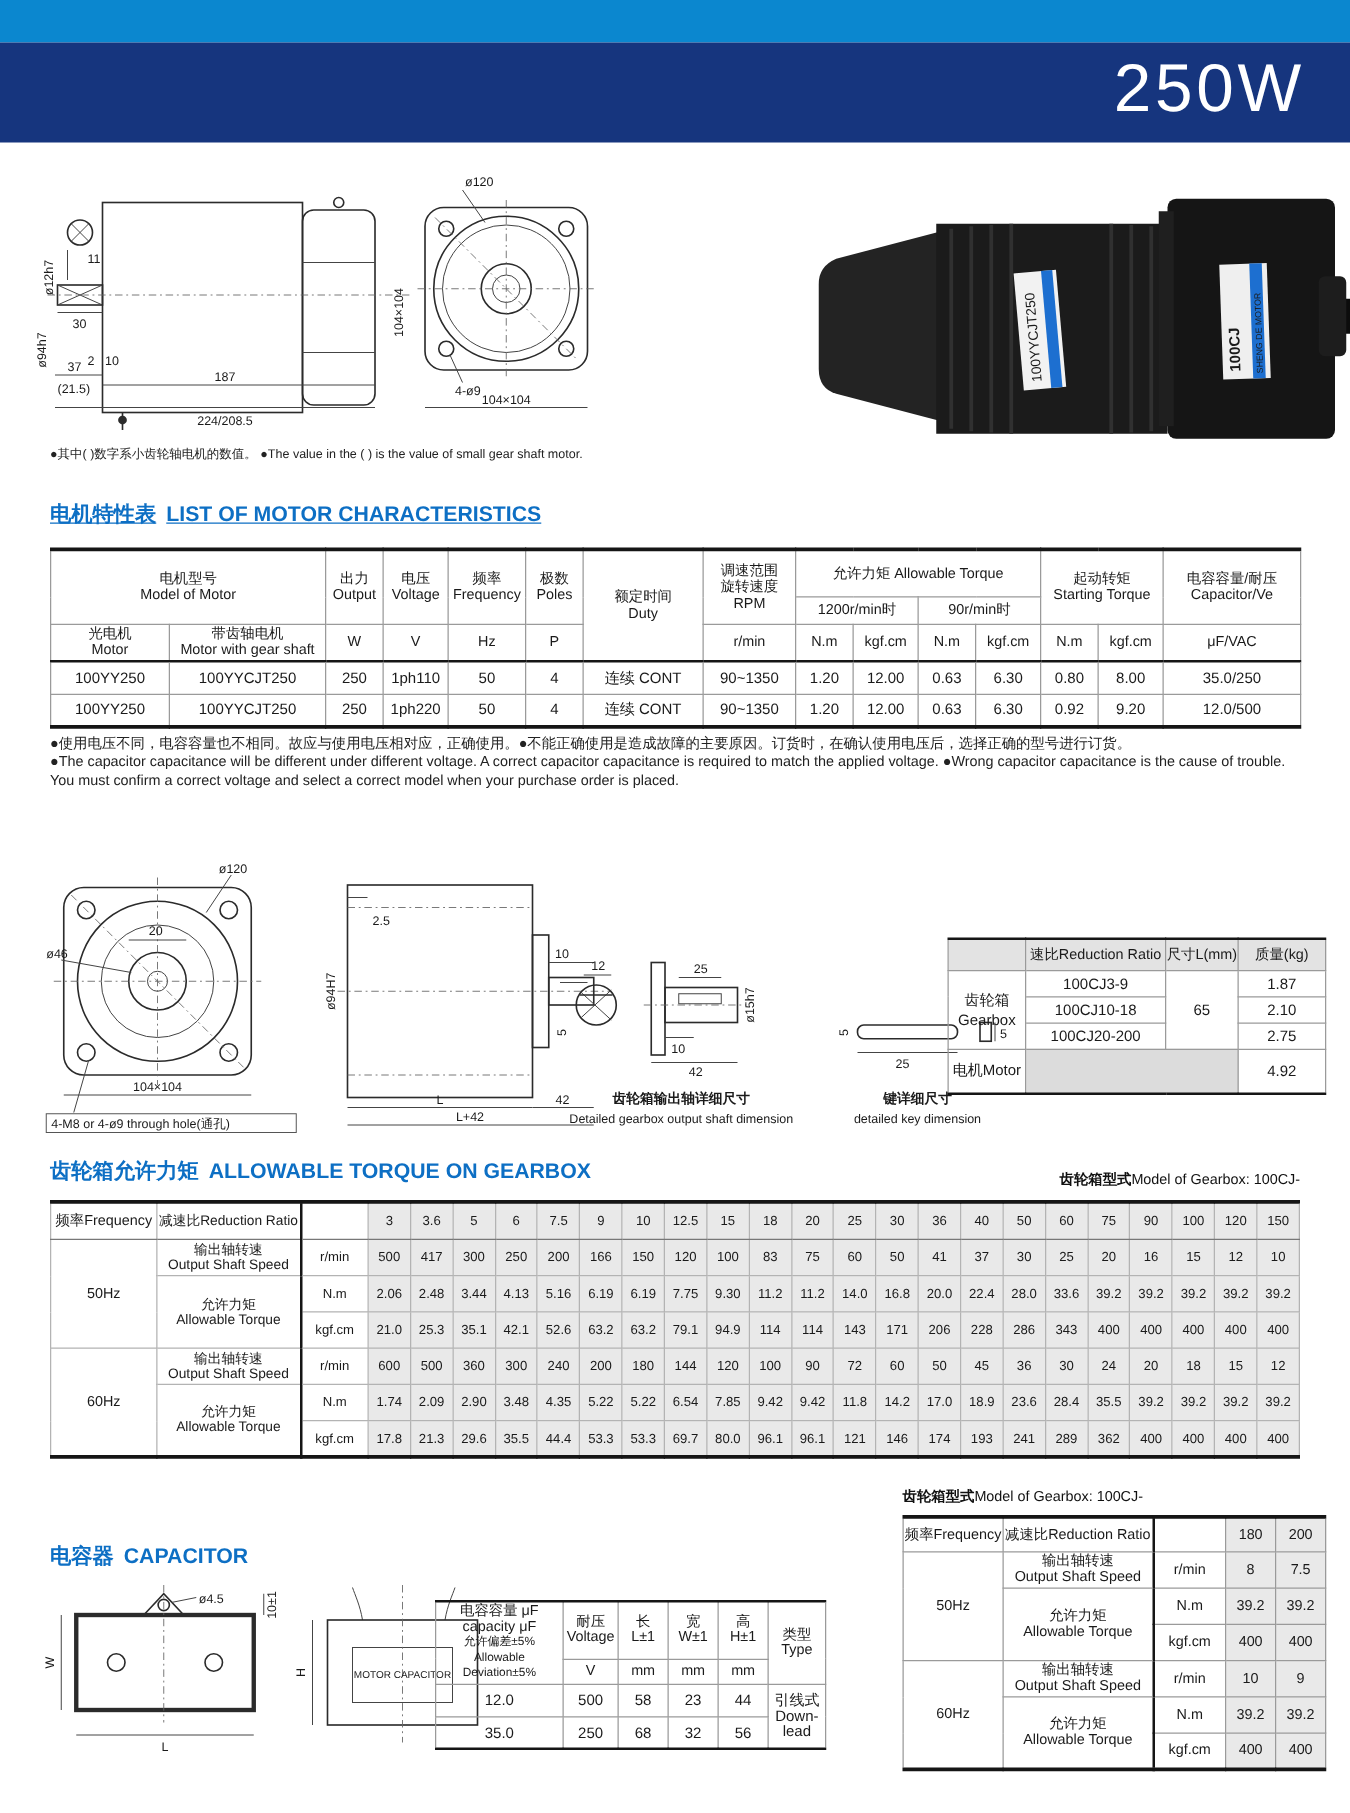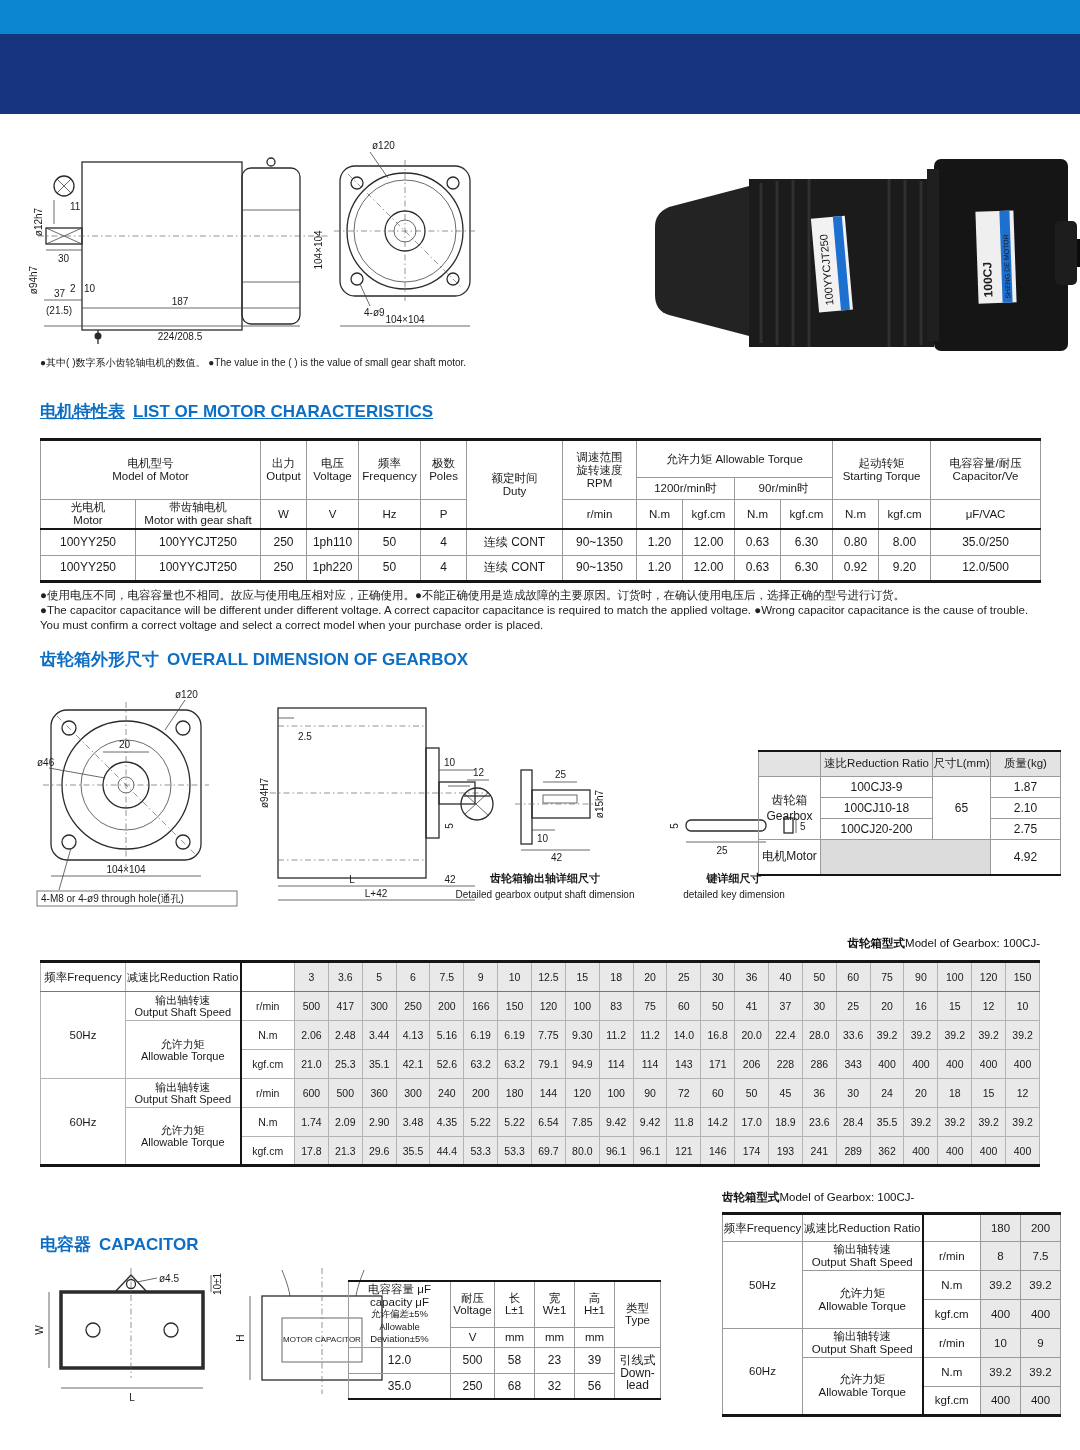--- a/index.html
+++ b/index.html
@@ -79,20 +79,21 @@
   .thin    { fill:none; stroke:#444; stroke-width:.8; }
   .dash    { fill:none; stroke:#666; stroke-width:.7; stroke-dasharray:6 3 1.5 3; }
 </style>
 </head>
 <body>
 
 <div class="page">
 
   <div class="bar-top"></div>
   <div class="bar-head"></div>
+  <div class="head-power">250W</div>
 
   <svg style="left:30px; top:140px;" width="300" height="208" viewBox="0 0 300 208">
     <g>
       <circle cx="34" cy="46" r="10" class="outline"></circle>
       <line x1="27" y1="39" x2="41" y2="53" class="thin"></line>
         <line x1="27" y1="53" x2="41" y2="39" class="thin"></line>
       <rect x="16" y="88" width="36" height="16" class="outline"></rect>
       <line x1="16" y1="88" x2="52" y2="104" class="thin"></line>
         <line x1="16" y1="104" x2="52" y2="88" class="thin"></line>
       <rect x="52" y="22" width="160" height="168" class="outline"></rect>
@@ -307,23 +308,20 @@
         </tr>
   </tbody>
     </table>
 
   <div class="notes-block">
     <div>●使用电压不同，电容容量也不相同。故应与使用电压相对应，正确使用。●不能正确使用是造成故障的主要原因。订货时，在确认使用电压后，选择正确的型号进行订货。</div>
     <div>●The capacitor capacitance will be different under different voltage. A correct capacitor capacitance is required to match the applied voltage. ●Wrong capacitor capacitance is the cause of trouble.</div>
     <div>You must confirm a correct voltage and select a correct model when your purchase order is placed.</div>
   </div>
 
-  <div class="sec" style="left:40px; top:648px;">
-    <span class="cn">齿轮箱外形尺寸</span><span>OVERALL DIMENSION OF GEARBOX</span>
-  </div>
 
   <svg style="left:35px; top:690px;" width="215" height="218" viewBox="0 0 215 218">
     <g>
       <rect x="16" y="20" width="150" height="150" rx="16" class="outline"></rect>
       <circle cx="91" cy="95" r="64" class="outline"></circle>
       <circle cx="91" cy="95" r="45" class="thin"></circle>
       <circle cx="91" cy="95" r="23" class="outline"></circle>
       <circle cx="91" cy="95" r="8" class="thin"></circle>
       <circle cx="34" cy="38" r="7" class="outline"></circle>
         <circle cx="148" cy="38" r="7" class="outline"></circle>
@@ -448,20 +446,23 @@
       <td>2.75</td>
     </tr>
     <tr style="height:36px">
       <td>电机Motor</td>
       <td colspan="2" class="shade"></td>
       <td>4.92</td>
     </tr>
   </tbody>
     </table>
 
+  <div class="sec" style="left:40px; top:925px;">
+    <span class="cn">齿轮箱允许力矩</span><span>ALLOWABLE TORQUE ON GEARBOX</span>
+  </div>
   <div class="mog" style="right:40px; top:936px;">
     <span class="cn">齿轮箱型式</span><span>Model of Gearbox: </span><span class="code">100CJ-</span>
   </div>
 
   <table class="tq">
     <colgroup>
         <col style="width:85px">
         <col style="width:115px">
         <col style="width:54px">
       </colgroup>
@@ -817,21 +818,21 @@
       <td>V</td>
       <td>mm</td>
       <td>mm</td>
       <td>mm</td>
     </tr>
     <tr class="body">
       <td>12.0</td>
       <td>500</td>
       <td>58</td>
       <td>23</td>
-      <td>39</td>
+      <td>44</td>
       <td rowspan="2">
             <div>引线式</div>
             <div>Down-lead</div>
           </td>
     </tr>
     <tr class="body">
       <td>35.0</td>
       <td>250</td>
       <td>68</td>
       <td>32</td>

